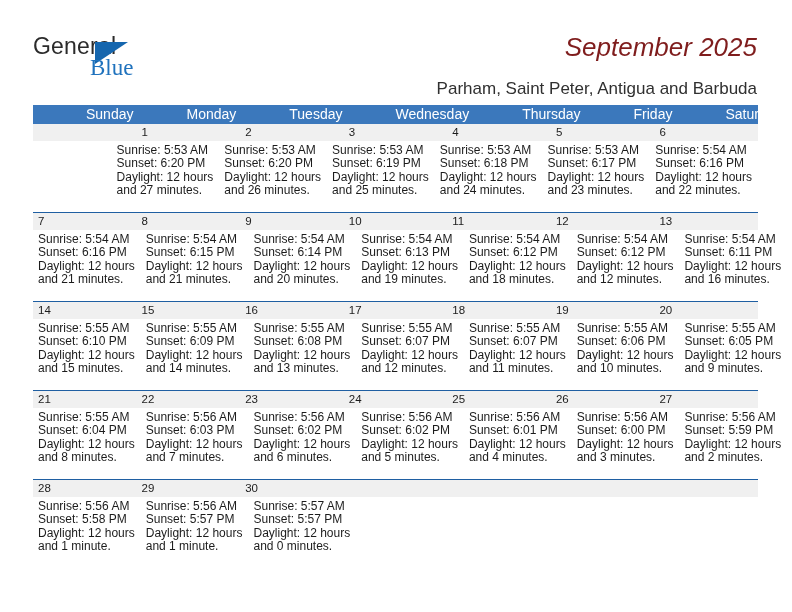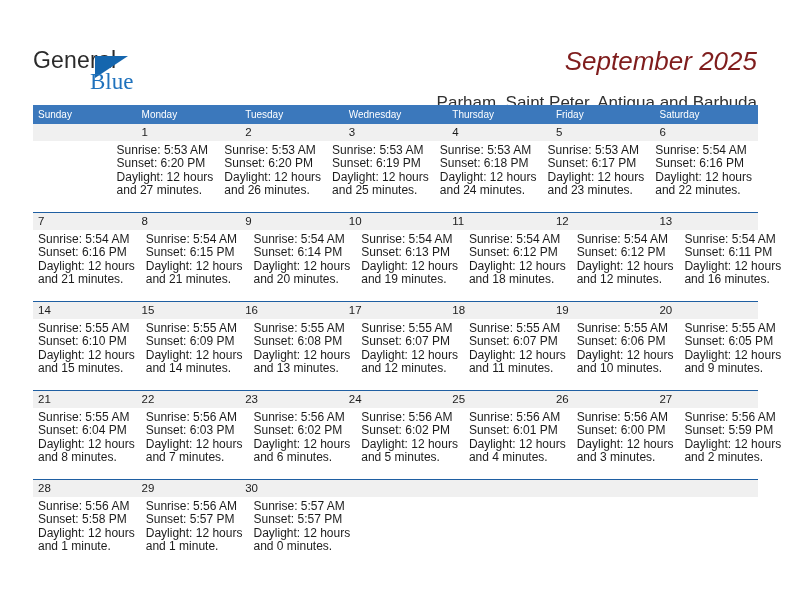--- a/index.html
+++ b/index.html
@@ -18,21 +18,21 @@
     position: relative;
     width: 792px;
     height: 612px;
     box-sizing: border-box;
   }
 
   
   .header {
     position: absolute;
     left: 0;
-    top: 14px;
+    top: 0;
     width: 792px;
     height: 100px;
   }
   .logo {
     position: absolute;
     left: 33px;
     top: 33px;
     width: 200px;
     height: 48px;
   }
@@ -93,25 +93,26 @@
     width: 725px;
   }
   .weekday-row {
     display: flex;
     background: #3b78bc;
     height: 19px;
   }
   .weekday {
     flex: 1 1 0;
     color: #ffffff;
-    font-size: 10px;
+    font-size: 14px;
     line-height: 19px;
     padding-left: 5px;
     box-sizing: border-box;
     white-space: nowrap;
+    margin-left: 48px;
   }
 
   .week {
     border-top: 1.5px solid #1f5fa2;
   }
   .week:first-of-type {
     border-top: none;
   }
   .week-numbers {
     display: flex;

